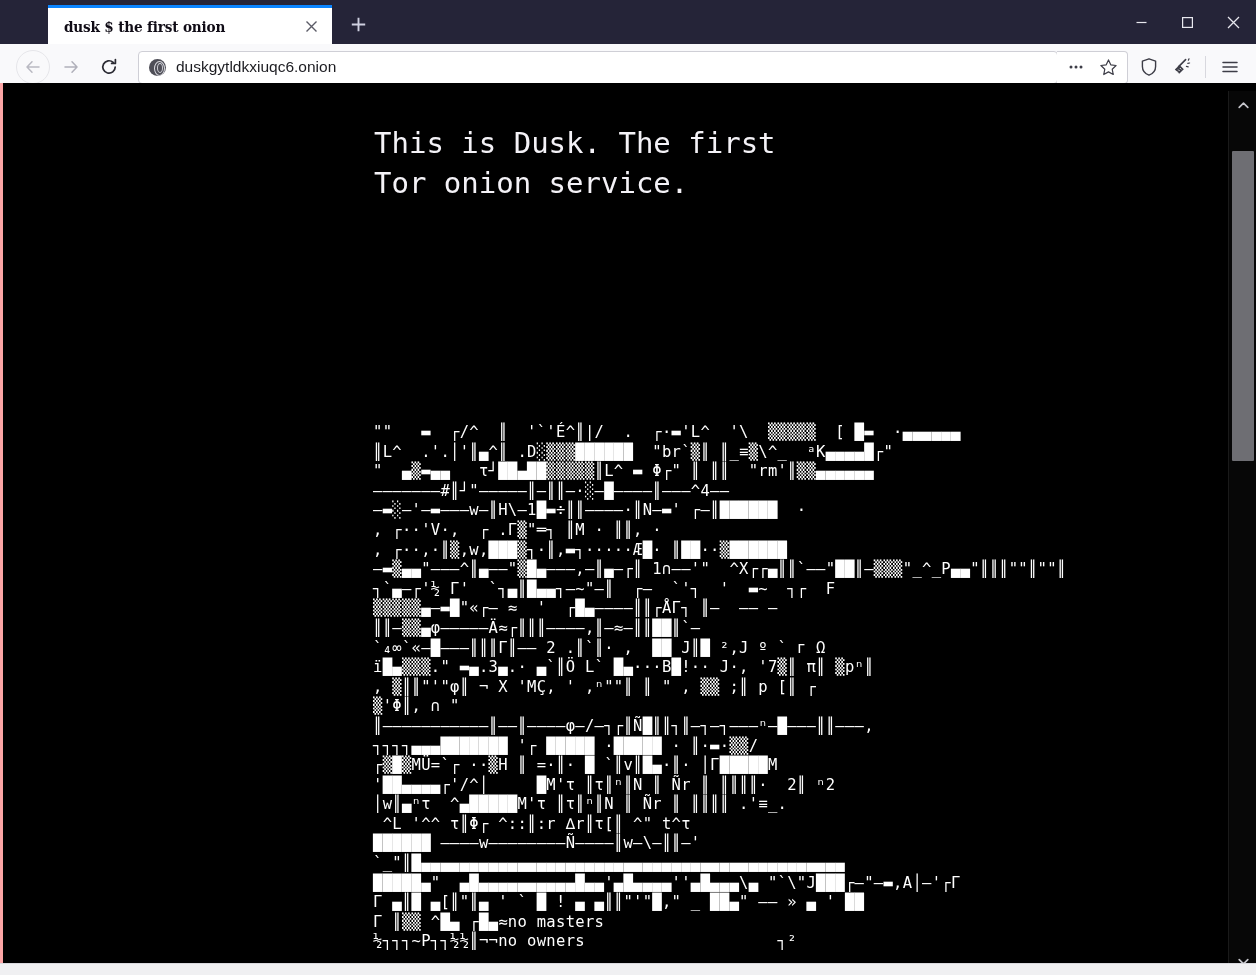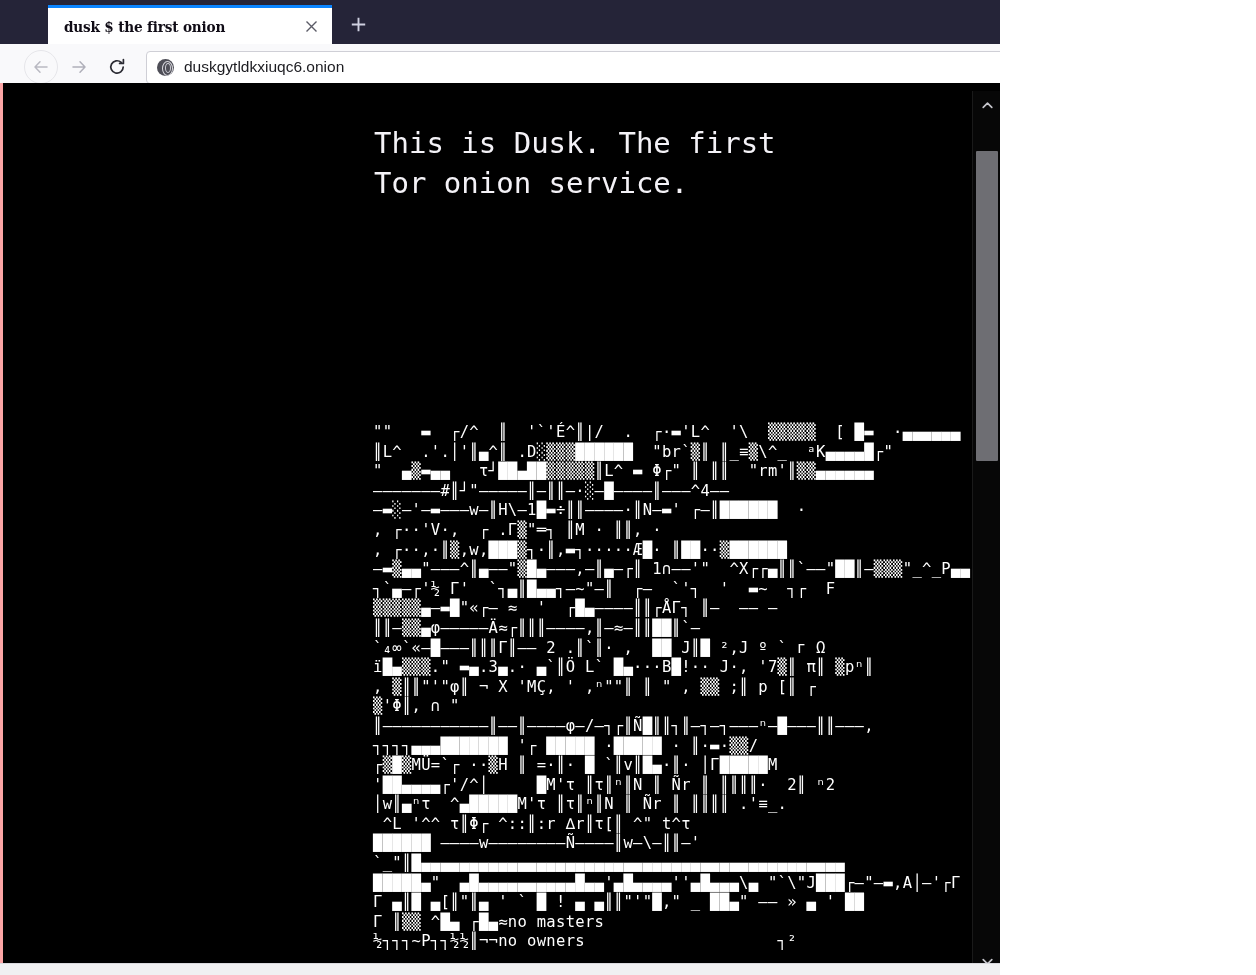--- a/index.html
+++ b/index.html
@@ -7,21 +7,21 @@
   html, body {
     width: 1256px;
     height: 975px;
     overflow: hidden;
     background: #ffffff;
     font-family: "Liberation Sans", sans-serif;
   }
 
   #app {
     position: relative;
-    width: 1000px;
+    width: 1256px;
     height: 975px;
     background: #fca5a5;
     overflow: hidden;
   }
 
   
   .titlebar {
     position: absolute;
     left: 0; top: 0;
     width: 1256px;
@@ -99,21 +99,21 @@
   
   .navbar {
     position: absolute;
     left: 0; top: 44px;
     width: 1256px;
     height: 47px;
     background: #f9f9fb;
     border-bottom: 1px solid #d9d9de;
     display: flex;
     align-items: center;
-    padding: 0 18px;
+    padding: 0 10px;
   }
 
   .navbtn {
     flex: 0 0 auto;
     width: 34px; height: 34px;
     margin-right: 4px;
     display: flex; align-items: center; justify-content: center;
     border-radius: 50%;
     color: #3a3a45;
   }

